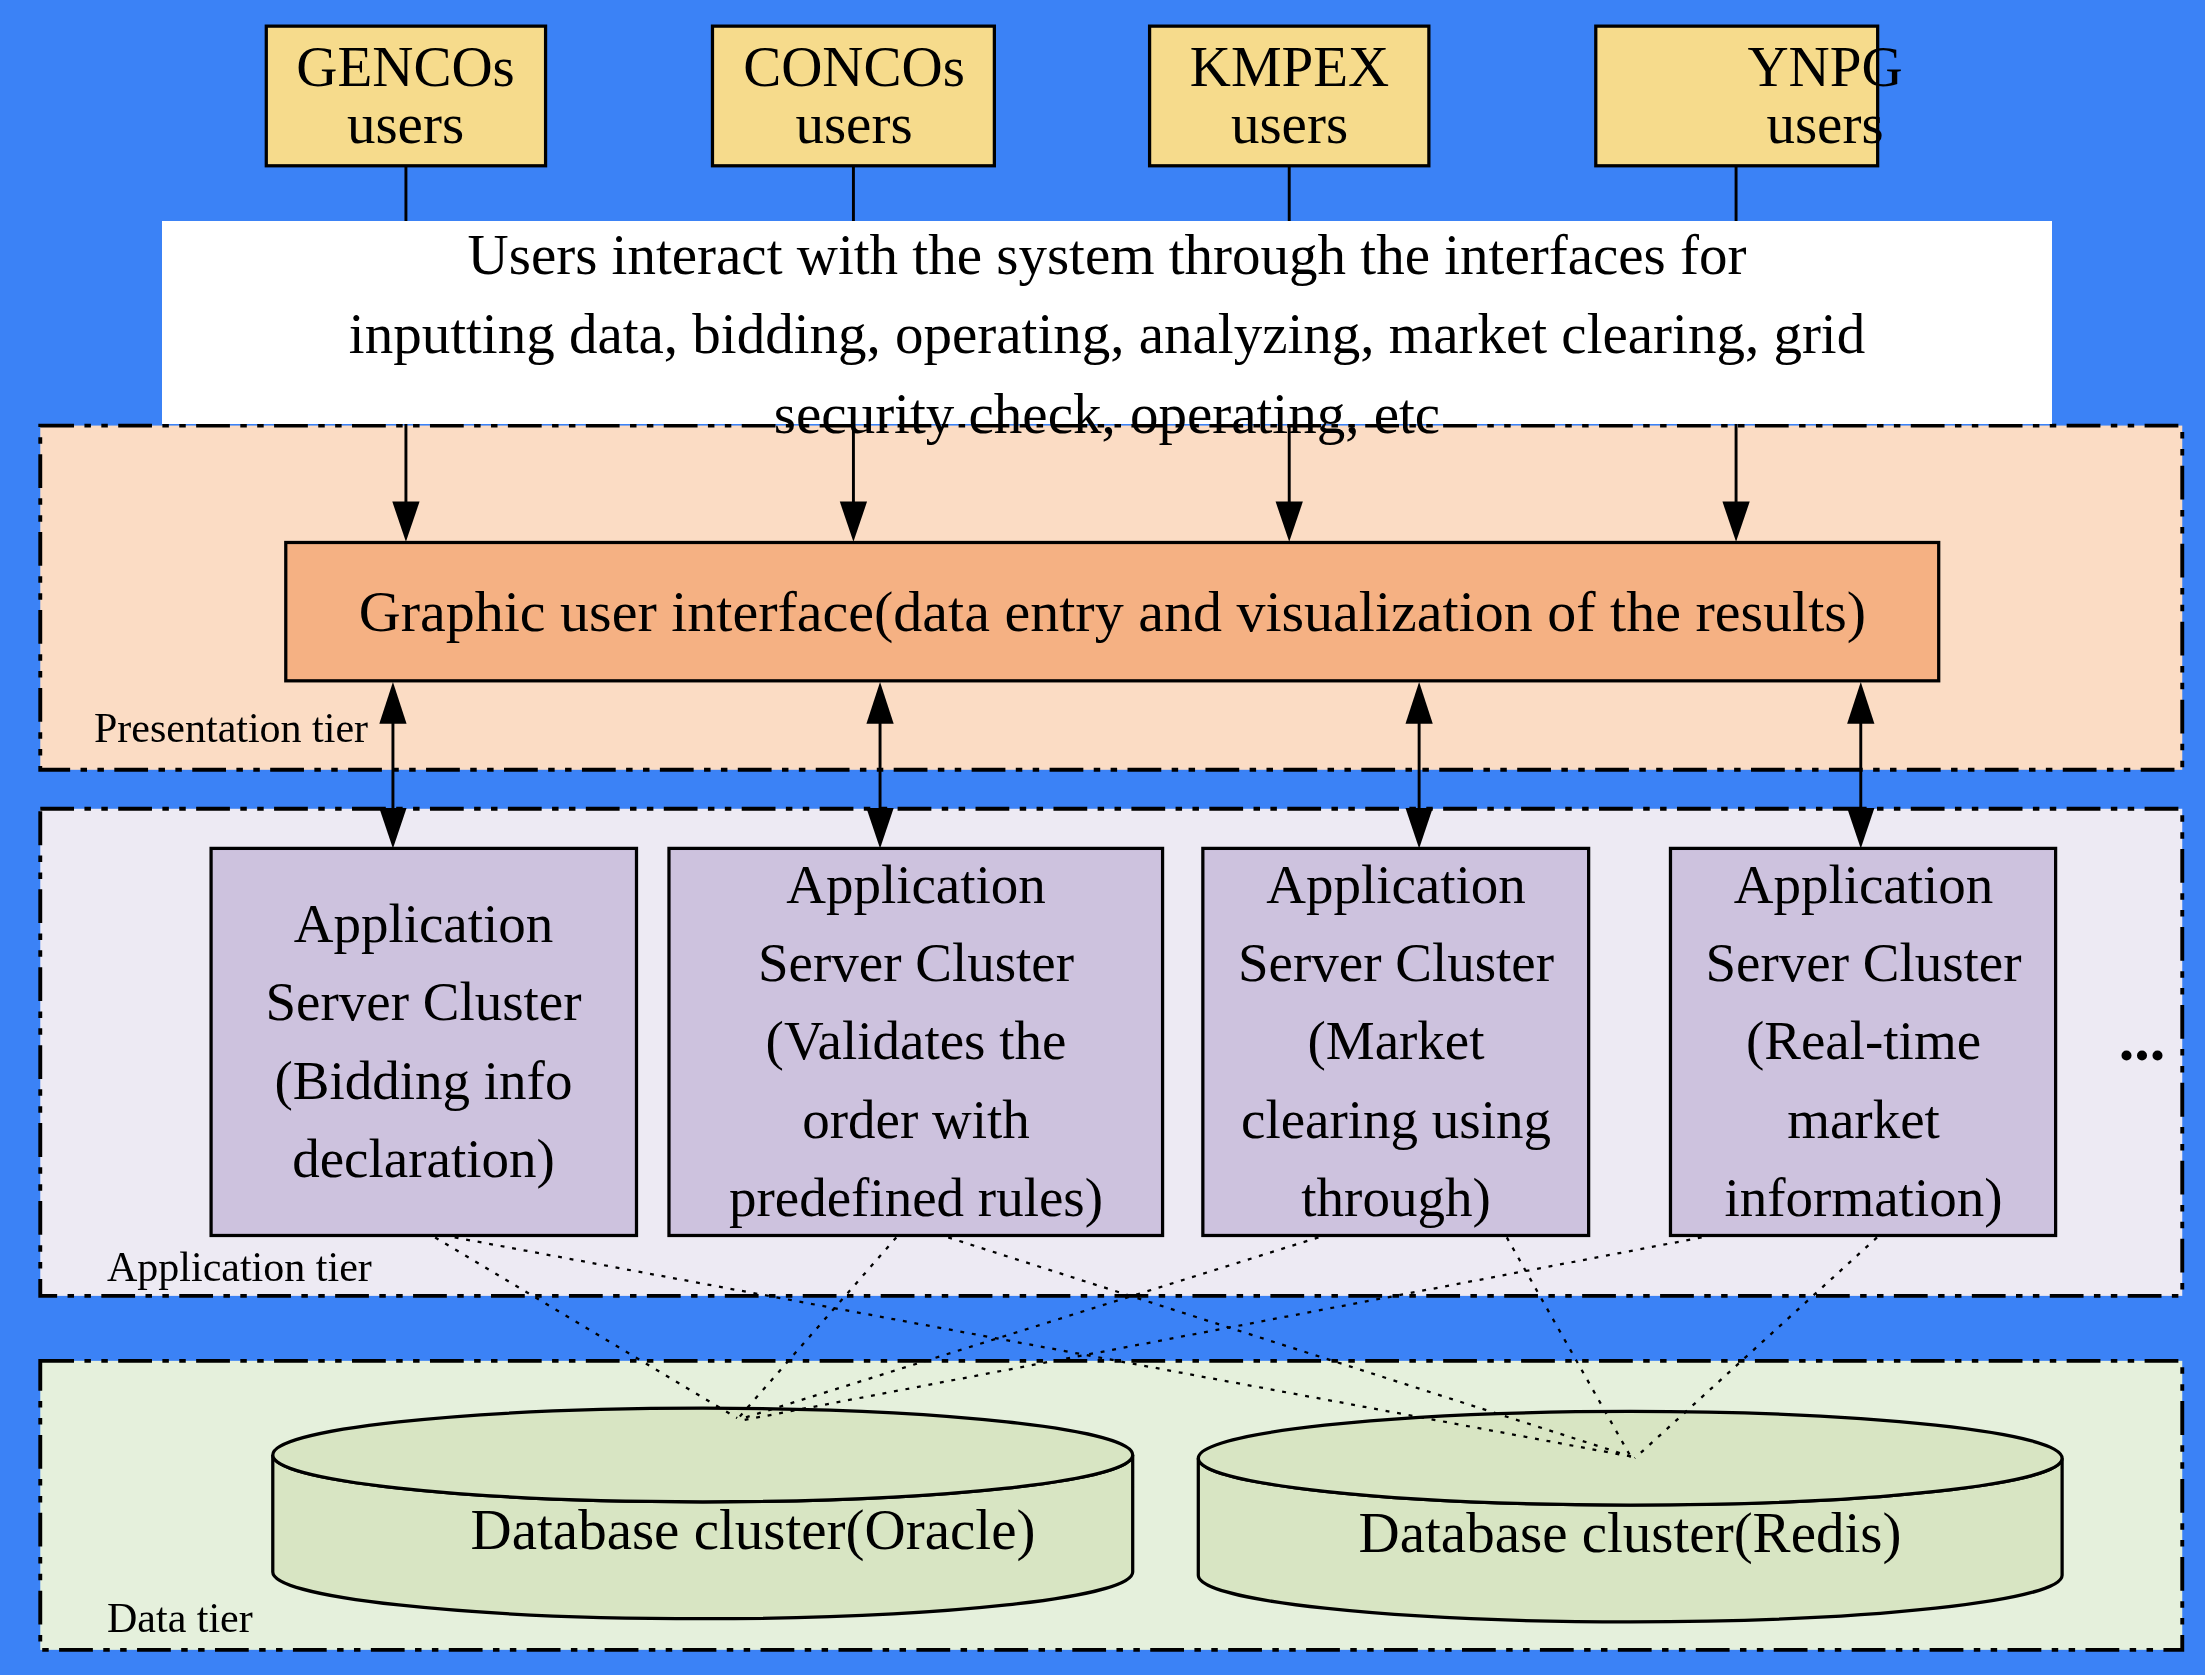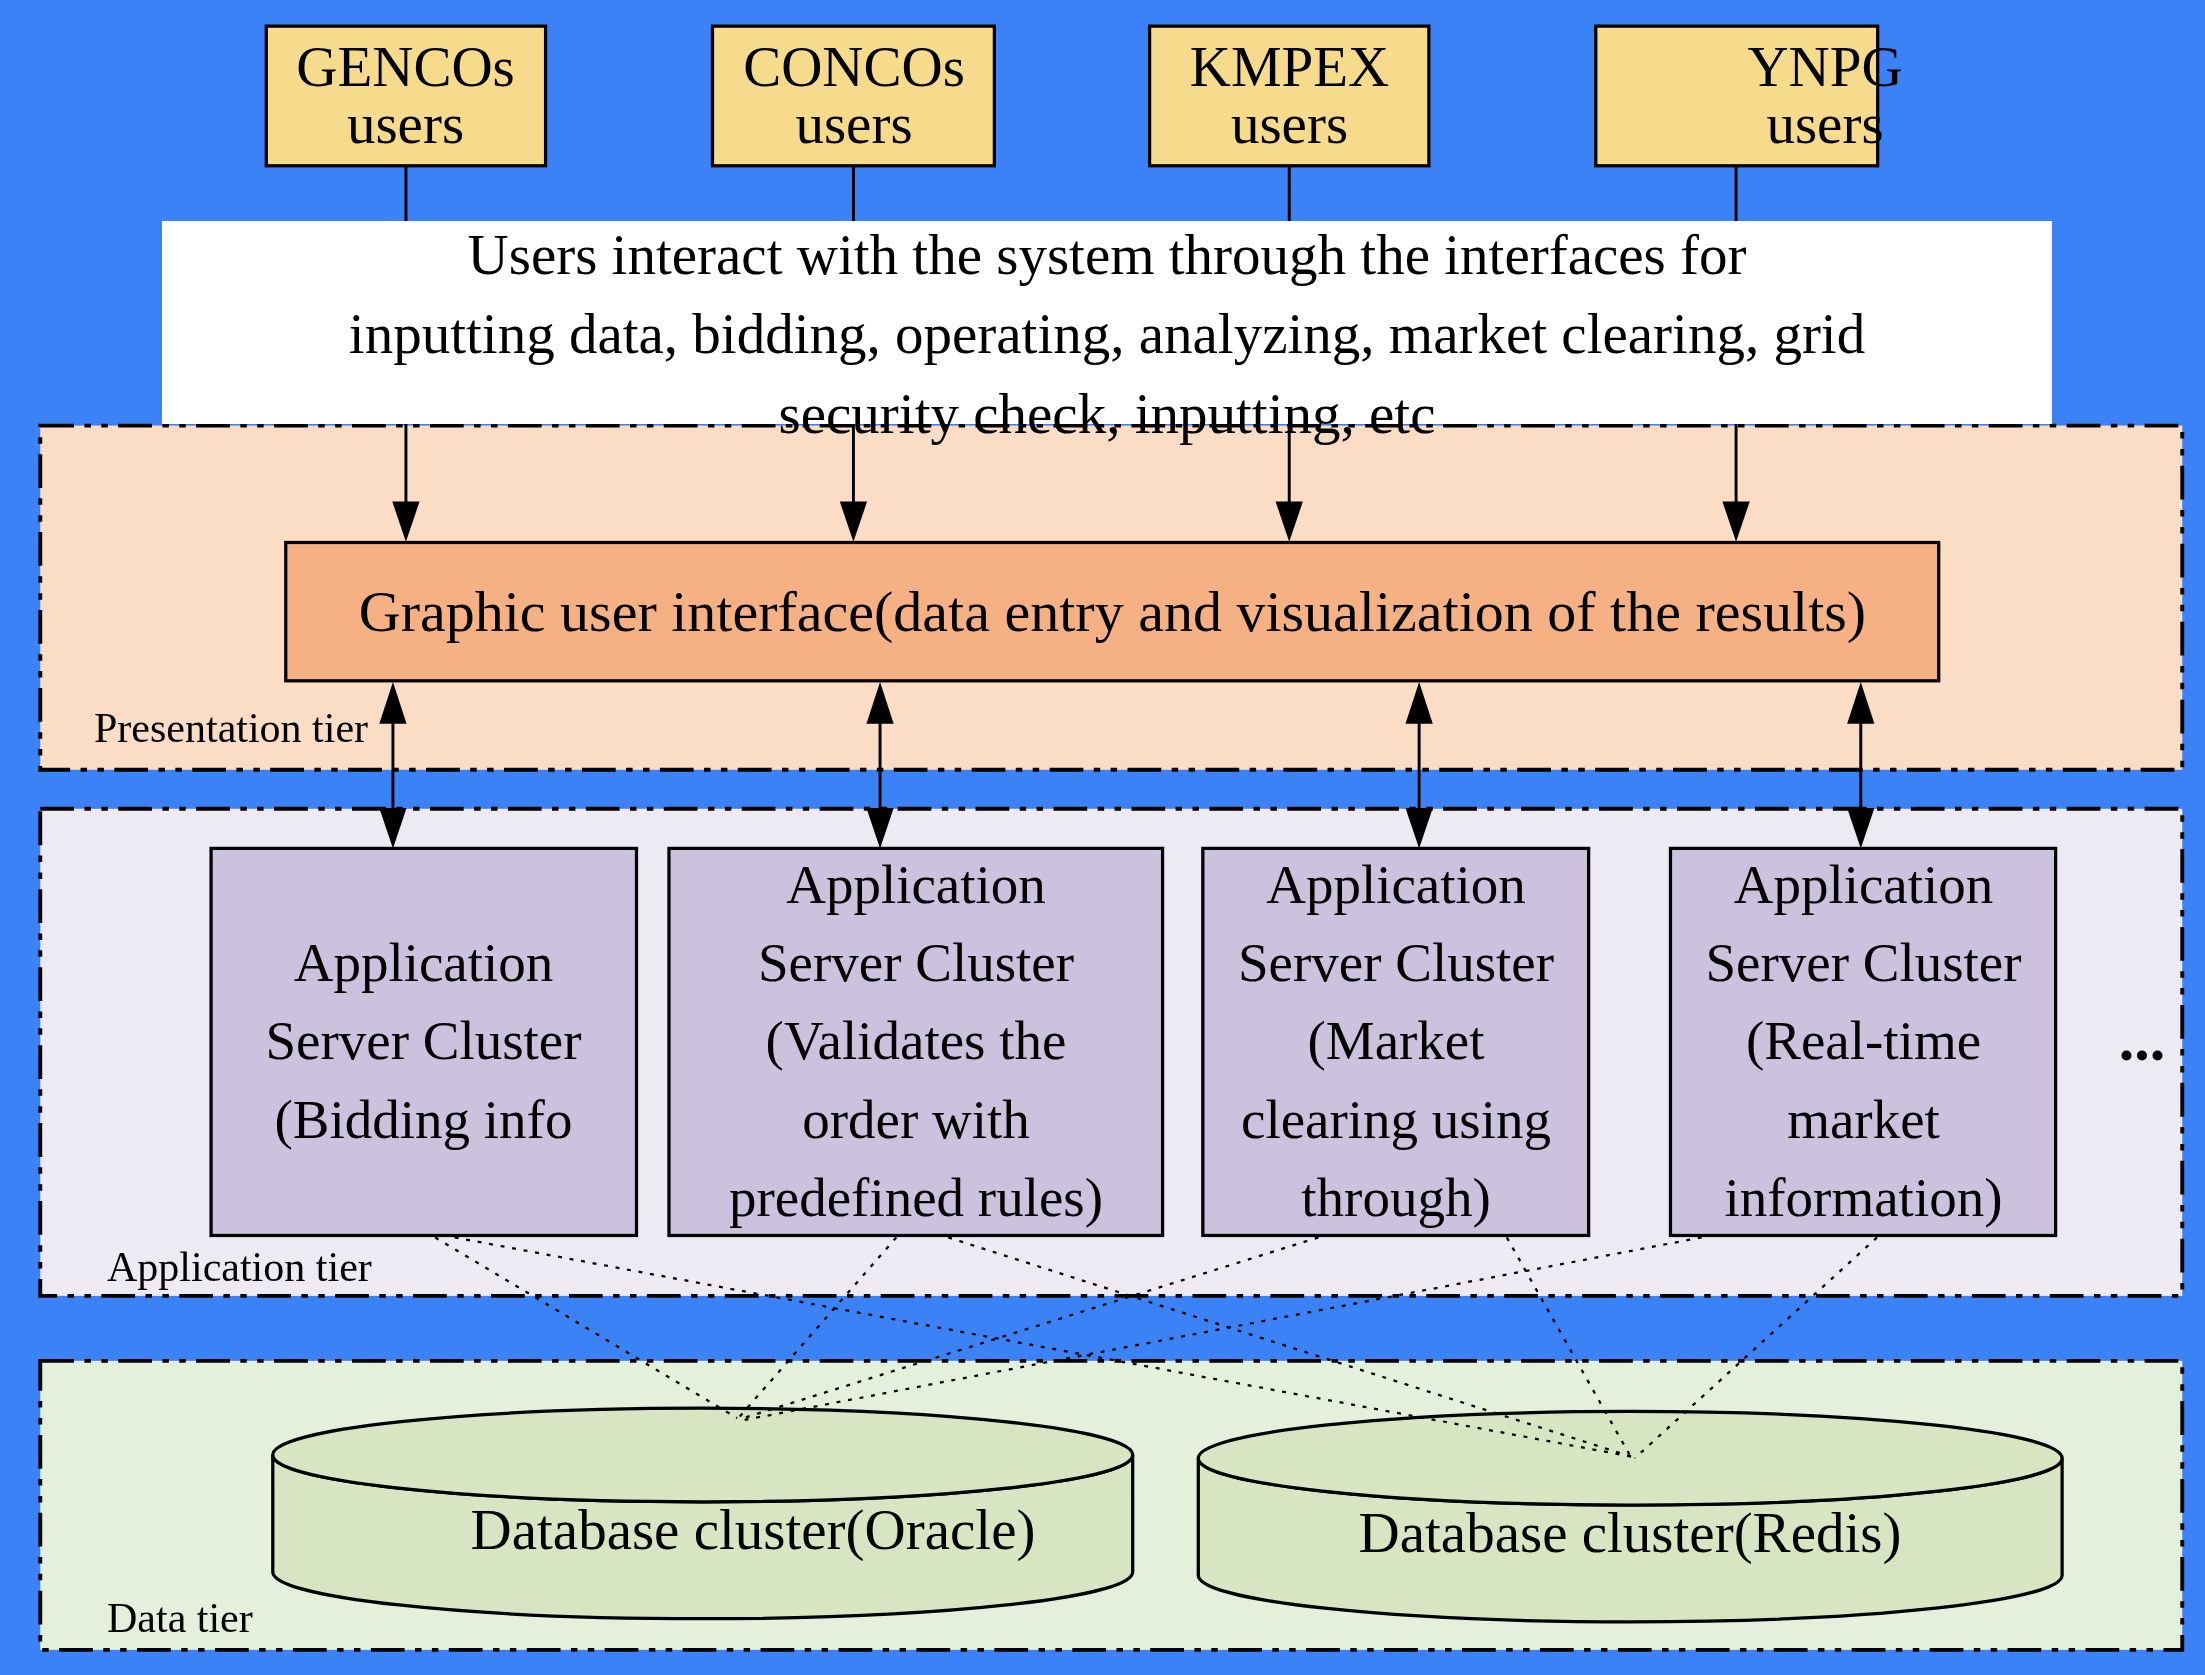--- a/index.html
+++ b/index.html
@@ -117,30 +117,31 @@
     <div data-bind="actors.2.role">users</div>
   </div>
   <div class="txt actor" style="left:1684px;top:26px;width:282px;height:140px;">
     <div data-bind="actors.3.org">YNPG</div>
     <div data-bind="actors.3.role">users</div>
   </div>
 
   <div class="txt note" style="left:162px;top:221px;width:1890px;height:203px;">
     <div data-bind="interaction_note.line1">Users interact with the system through the interfaces for</div>
     <div data-bind="interaction_note.line2">inputting data, bidding, operating, analyzing, market clearing, grid</div>
-    <div data-bind="interaction_note.line3">security check, inputting, etc</div>
+    <div data-bind="interaction_note.line3">security check, operating, etc</div>
   </div>
 
   <div class="txt gui-text" style="left:286px;top:542px;width:1653px;height:138px;" data-bind="presentation_tier.gui_label">Graphic user interface(data entry and visualization of the results)</div>
   <div class="txt tier-label" style="left:94px;top:705px;width:455px;height:45px;" data-bind="presentation_tier.label">Presentation tier</div>
 
   <div class="txt server" style="left:211px;top:848px;width:425px;height:387px;">
     <div data-bind="application_tier.servers.0.lines.0">Application</div>
     <div data-bind="application_tier.servers.0.lines.1">Server Cluster</div>
     <div data-bind="application_tier.servers.0.lines.2">(Bidding info</div>
+    <div data-bind="application_tier.servers.0.lines.3">declaration)</div>
   </div>
   <div class="txt server" style="left:669px;top:848px;width:494px;height:387px;">
     <div data-bind="application_tier.servers.1.lines.0">Application</div>
     <div data-bind="application_tier.servers.1.lines.1">Server Cluster</div>
     <div data-bind="application_tier.servers.1.lines.2">(Validates the</div>
     <div data-bind="application_tier.servers.1.lines.3">order with</div>
     <div data-bind="application_tier.servers.1.lines.4">predefined rules)</div>
   </div>
   <div class="txt server" style="left:1203px;top:848px;width:386px;height:387px;">
     <div data-bind="application_tier.servers.2.lines.0">Application</div>

